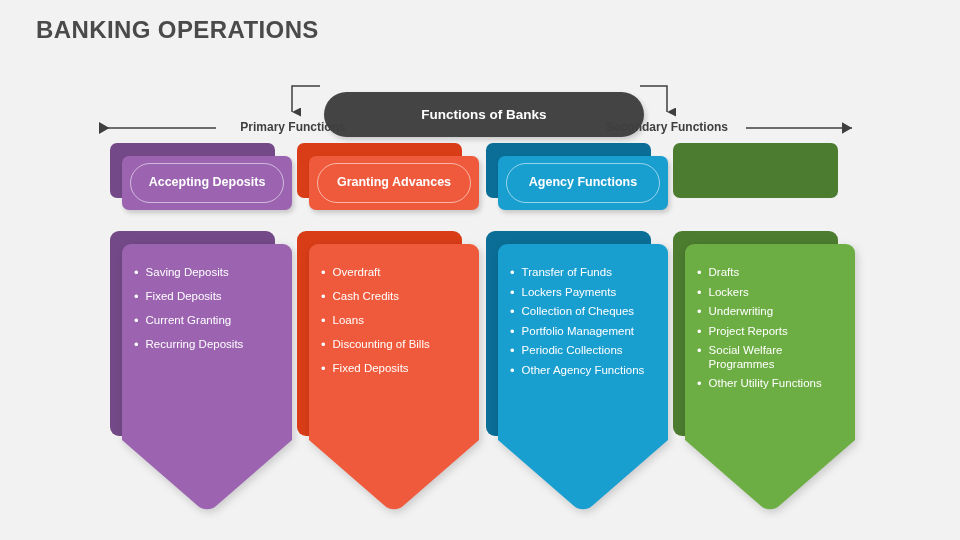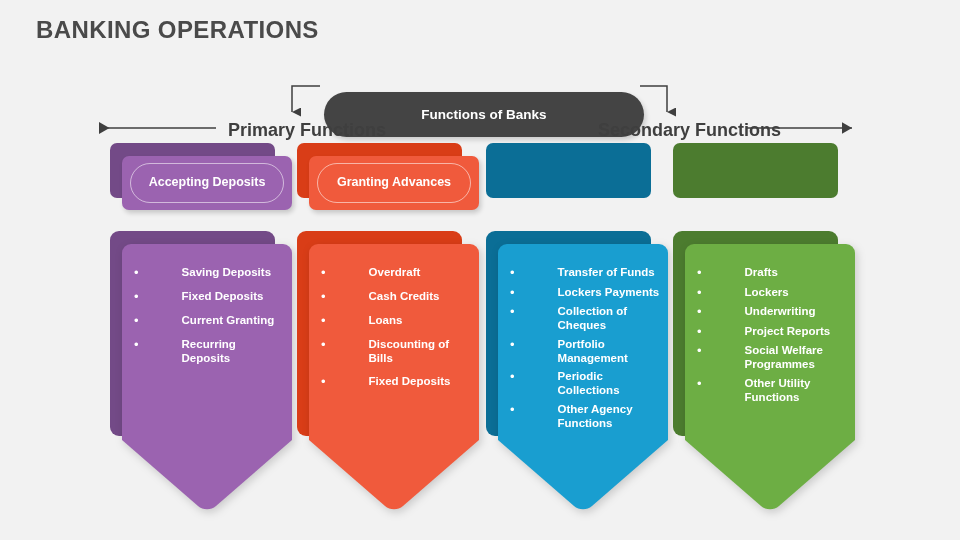--- a/index.html
+++ b/index.html
@@ -55,21 +55,21 @@
     left: 0;
     top: 0;
     width: 960px;
     height: 540px;
     pointer-events: none;
   }
 
   .branch-label {
     position: absolute;
     top: 120px;
-    font-size: 18px;
+    font-size: 12px;
     font-weight: bold;
     color: #3f3f3f;
     text-align: center;
     white-space: nowrap;
   }
   #branch-label-primary { left: 228px; width: 130px; }
   #branch-label-secondary { left: 598px; width: 138px; }
 
   
   .column {
@@ -160,23 +160,22 @@
   .bullet-dot {
     color: #ffffff;
     font-size: 13px;
     line-height: 15px;
     margin-right: 7px;
     flex: 0 0 auto;
   }
   .bullet-text {
     color: #ffffff;
     font-size: 11.5px;
-    font-weight: bold;
+    font-weight: normal;
     line-height: 14px;
-    margin-left: 36px;
   }
   .dense .bullet-row { margin-bottom: 4.5px; }
 </style>
 </head>
 <body style="background: rgb(242, 242, 242);">
 
 <div id="page-title" style="color: rgb(74, 74, 74);">BANKING OPERATIONS</div>
 
 <svg class="connector-svg">
   <defs>
@@ -272,20 +271,24 @@
       </div>
       <div class="bullet-row">
         <span class="bullet-dot">•</span>
         <span class="bullet-text">Fixed Deposits</span>
       </div>
     </div>
 </div>
 
 <div class="column" id="column-2">
   <div class="head-back" style="background: rgb(11, 110, 150);"></div>
+  <div class="head-front" style="background: rgb(25, 158, 208);">
+    <div class="head-outline"></div>
+    <div class="head-label">Agency Functions</div>
+  </div>
   <div class="body-back" style="background: rgb(11, 110, 150);"></div>
   <div class="body-front">
     <svg width="170" height="266" viewBox="0 0 170 266">
       <path d="M9,0 H161 A9,9 0 0,1 170,9 V196 L94,262 A14,14 0 0,1 76,262 L0,196 V9 A9,9 0 0,1 9,0 Z" fill="#199ed0"></path>
     </svg>
   </div>
   <div class="bullets dense">
       <div class="bullet-row">
         <span class="bullet-dot">•</span>
         <span class="bullet-text">Transfer of Funds</span>

